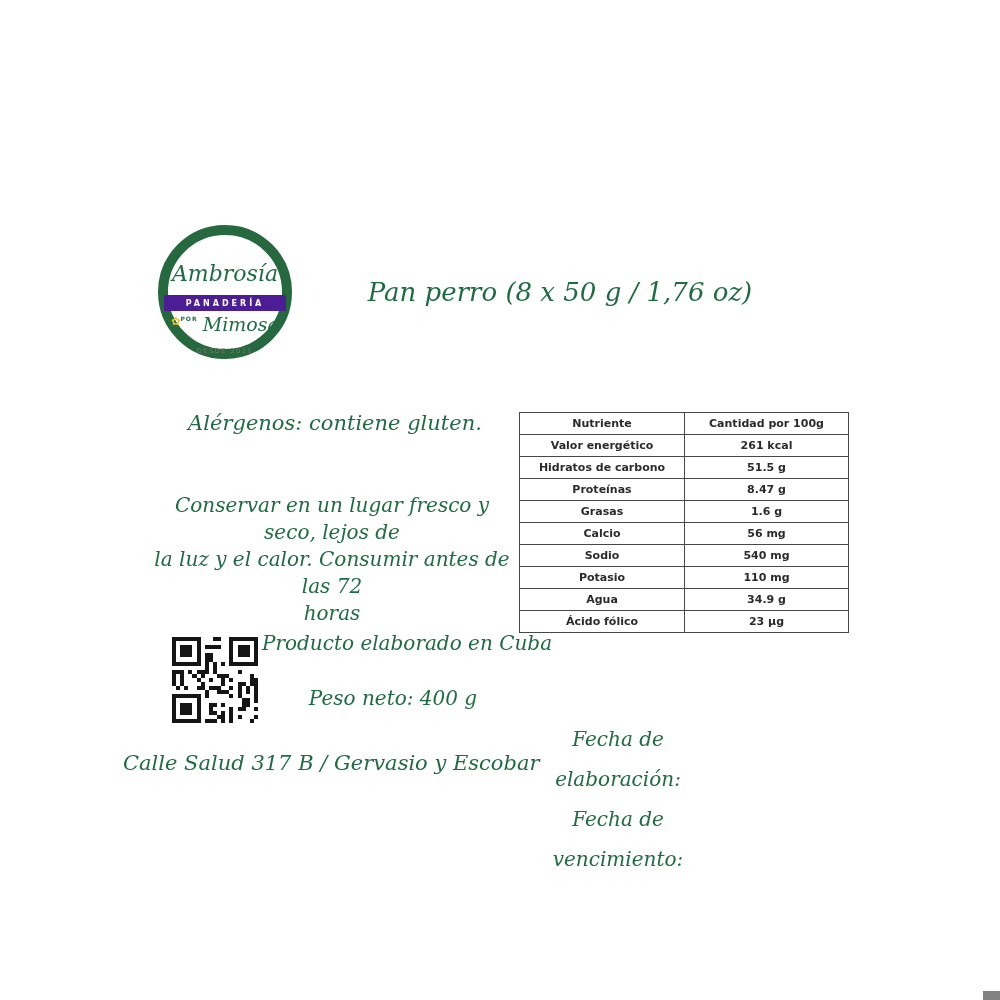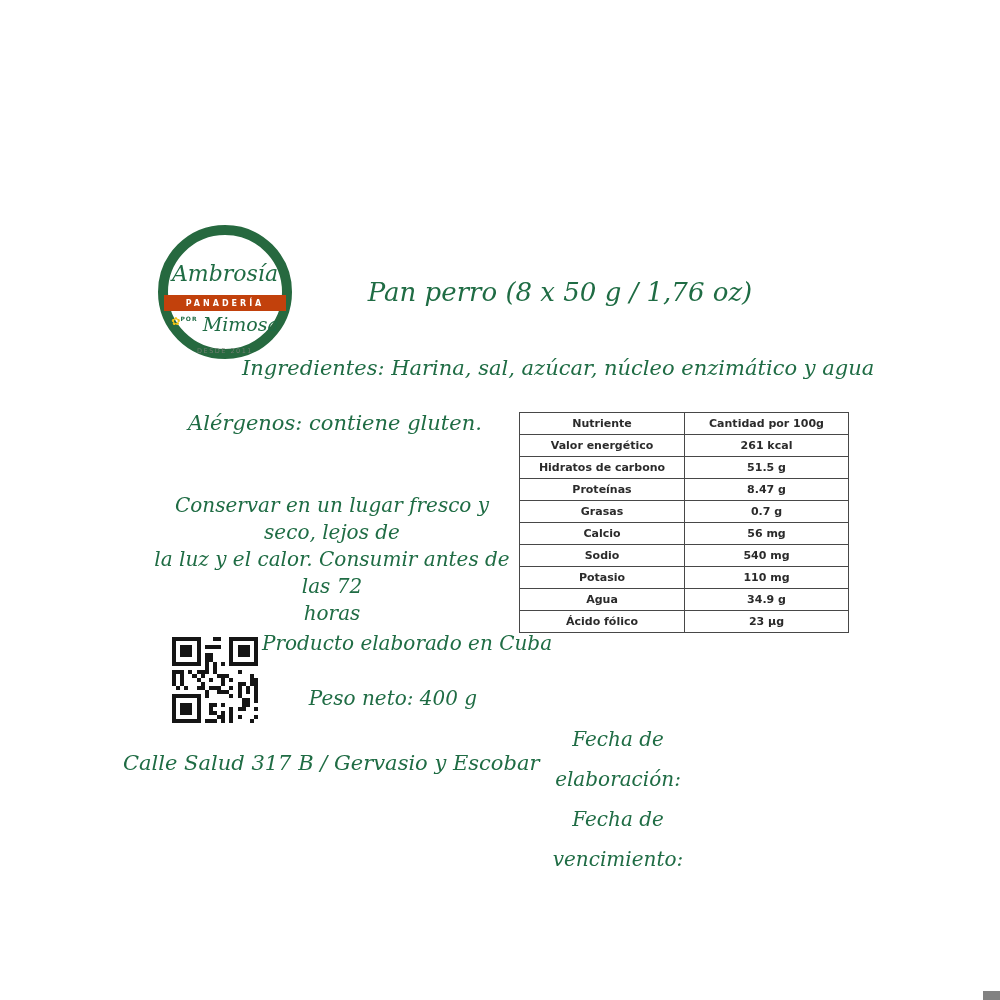--- a/index.html
+++ b/index.html
@@ -34,21 +34,21 @@
     text-align: center;
     font-size: 22px;
     font-style: italic;
     color: #1f6c44;
     white-space: nowrap;
   }
   .logo-band {
     position: absolute;
     left: -4px; right: -4px; top: 60px;
     height: 16px;
-    background: #c2410c;
+    background: #4c1d95;
     display: flex; align-items: center; justify-content: center;
   }
   .logo-band span {
     font-family: "DejaVu Sans", sans-serif;
     font-size: 8px;
     font-weight: bold;
     letter-spacing: 3px;
     color: #ffffff;
   }
   .logo-subline {
@@ -185,21 +185,20 @@
     </div>
     <div class="logo-subline">
       <span class="logo-flower">✿</span><span class="logo-por">POR</span>
       <span class="logo-mimosa">Mimosa</span>
     </div>
     <div class="logo-since">DESDE 2011</div>
   </div>
 
   <div class="abs title green-script">Pan perro (8 x 50 g / 1,76 oz)</div>
 
-  <div class="abs ingredients green-script">Ingredientes: Harina, sal, azúcar, núcleo  enzimático y agua</div>
 
   <div class="abs allergens green-script">Alérgenos: contiene gluten.</div>
 
   <div class="abs storage green-script">
     <div>Conservar en un lugar fresco y seco, lejos de</div>
     <div>la luz  y el calor. Consumir antes de las 72</div>
     <div>horas</div>
   </div>
 
   <table class="nutrition">
@@ -217,21 +216,21 @@
         <tr>
           <td>Hidratos de carbono</td>
           <td>51.5 g</td>
         </tr>
         <tr>
           <td>Proteínas</td>
           <td>8.47 g</td>
         </tr>
         <tr>
           <td>Grasas</td>
-          <td>0.7 g</td>
+          <td>1.6 g</td>
         </tr>
         <tr>
           <td>Calcio</td>
           <td>56 mg</td>
         </tr>
         <tr>
           <td>Sodio</td>
           <td>540 mg</td>
         </tr>
         <tr>

